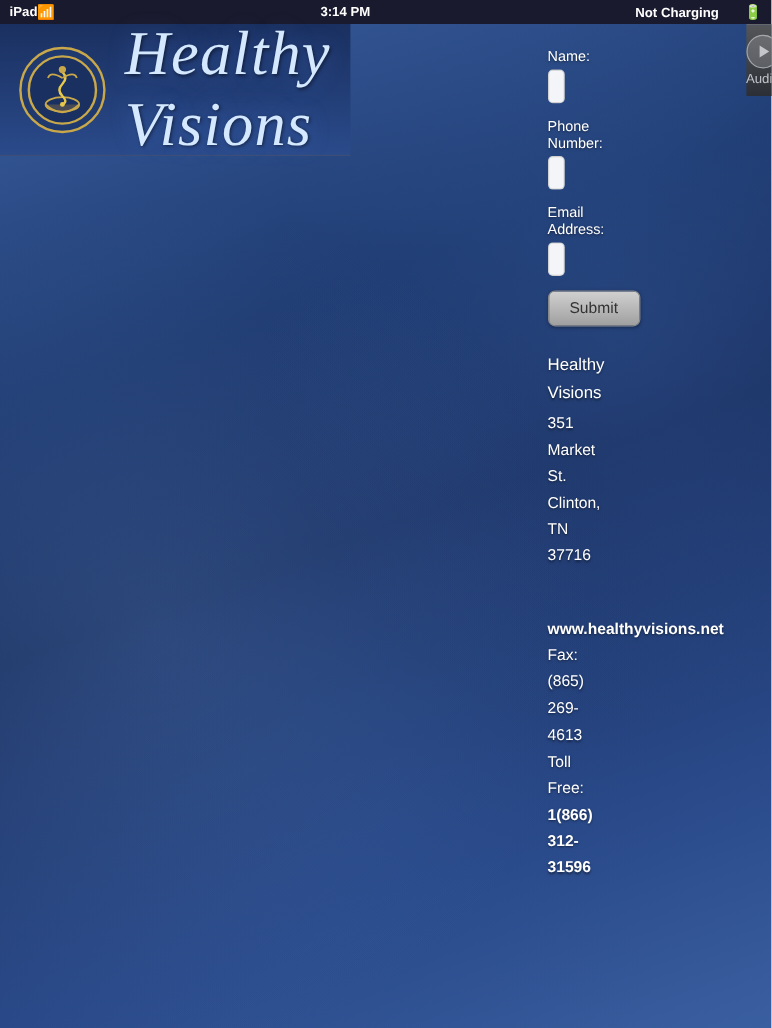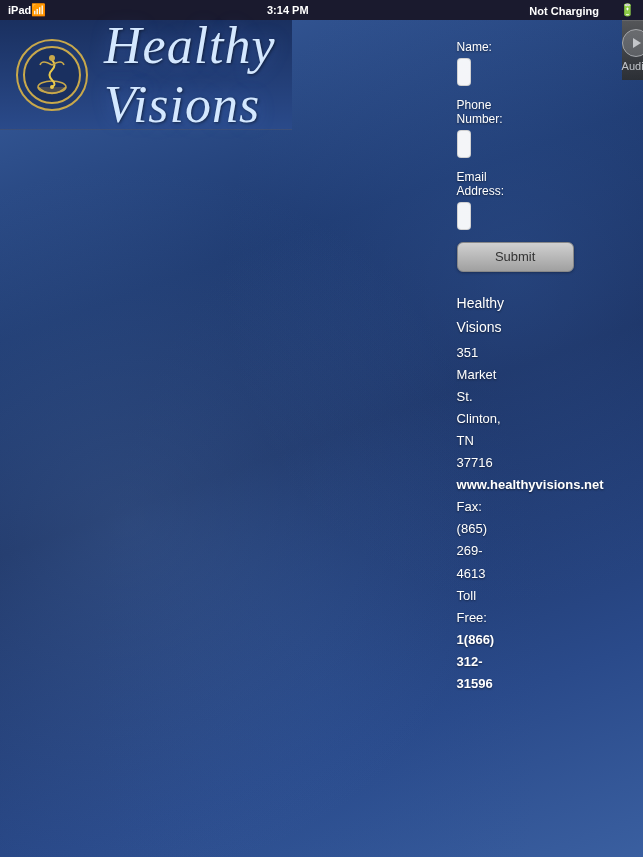--- a/index.html
+++ b/index.html
@@ -129,21 +129,21 @@
       font-size: 13px;
       margin-bottom: 14px;
       outline: none;
       resize: none;
       color: #333;
     }
 
     #submit-btn {
       display: block;
       margin: 0 auto 20px auto;
-      width: 117px;
+      width: 77px;
       height: 30px;
       background: linear-gradient(180deg, #d0d0d0 0%, #a0a0a0 100%);
       border: 1px solid #888;
       border-radius: 6px;
       font-size: 13px;
       color: #333;
       cursor: pointer;
       text-align: center;
       line-height: 28px;
       box-shadow: 0 1px 3px rgba(0,0,0,0.3);
@@ -151,21 +151,21 @@
 
     
     #contact-info {
       margin-top: 8px;
       color: #fff;
       font-size: 13px;
       line-height: 1.7;
       text-shadow: 0 1px 2px rgba(0,0,0,0.5);
     }
 
-    #contact-info .bold { font-weight: 700; }
+    #contact-info .bold { font-weight: 700; margin-top: 39px; }
     #contact-info .company-name { font-size: 14px; margin-bottom: 2px; }
 
     
     #tab-bar {
       width: 100%;
       height: 60px;
       background: linear-gradient(180deg, #555 0%, #2a2a2a 100%);
       border-top: 1px solid #666;
       display: flex;
       align-items: stretch;

